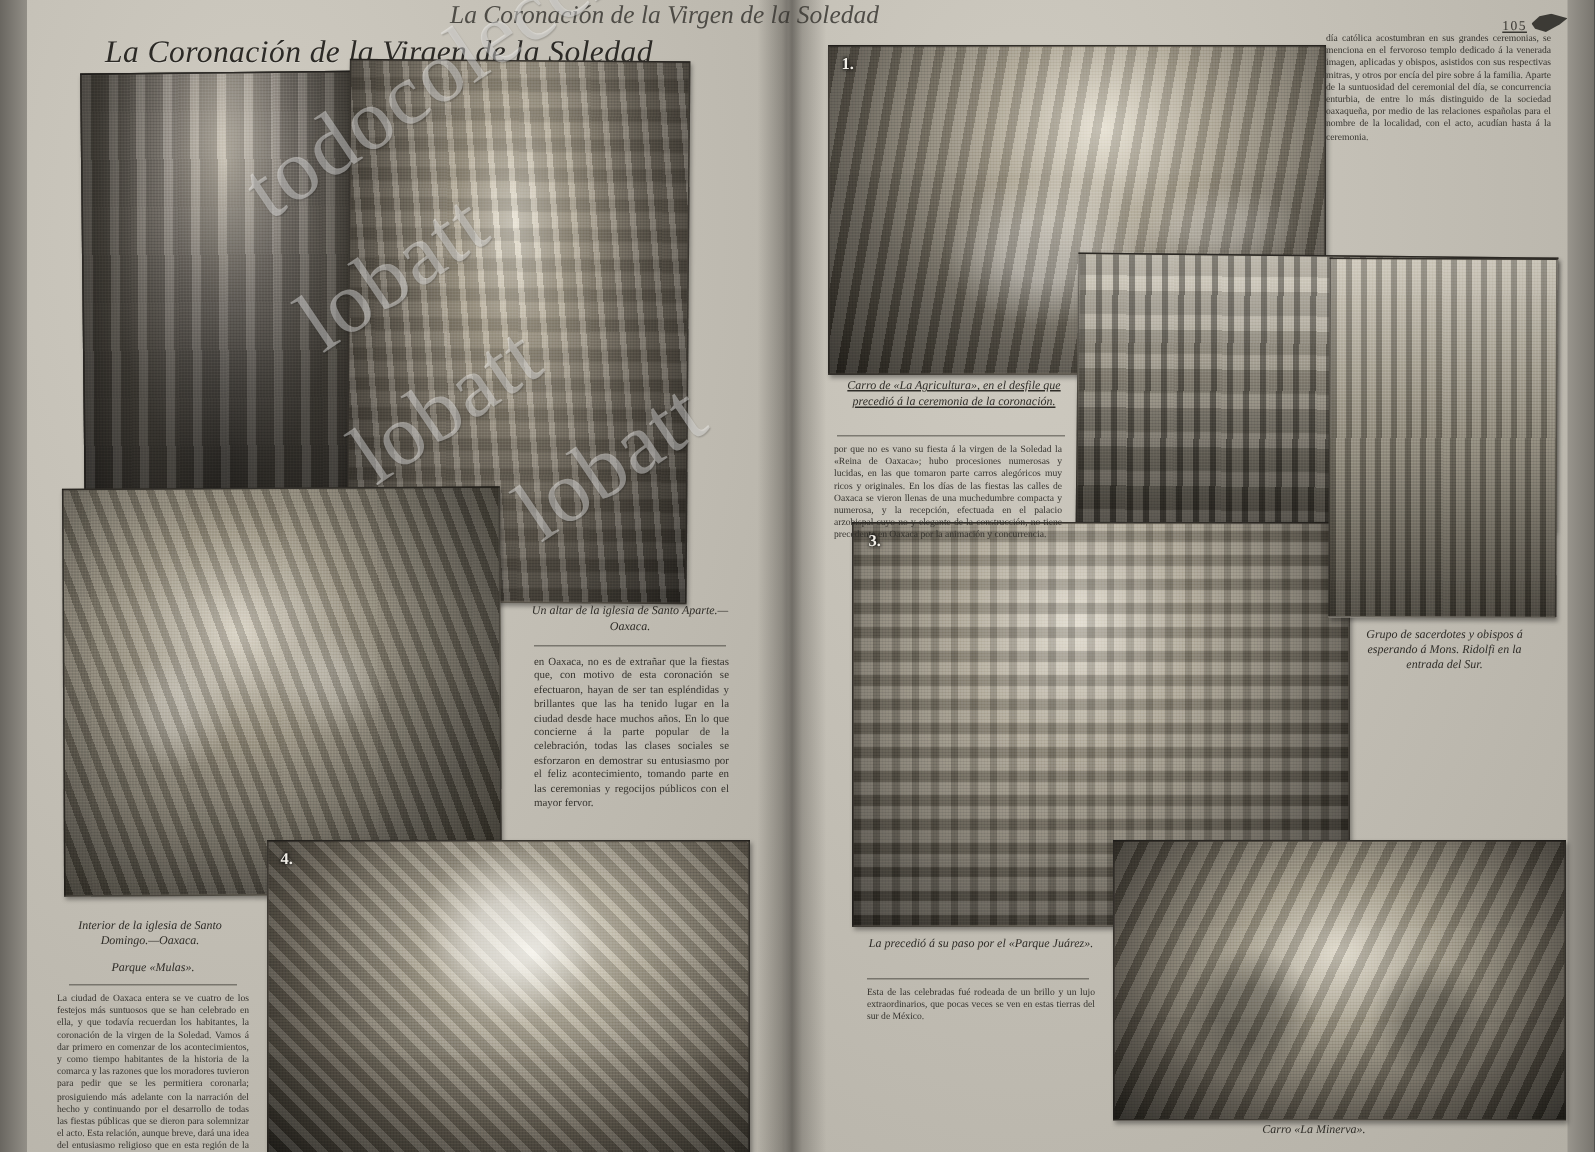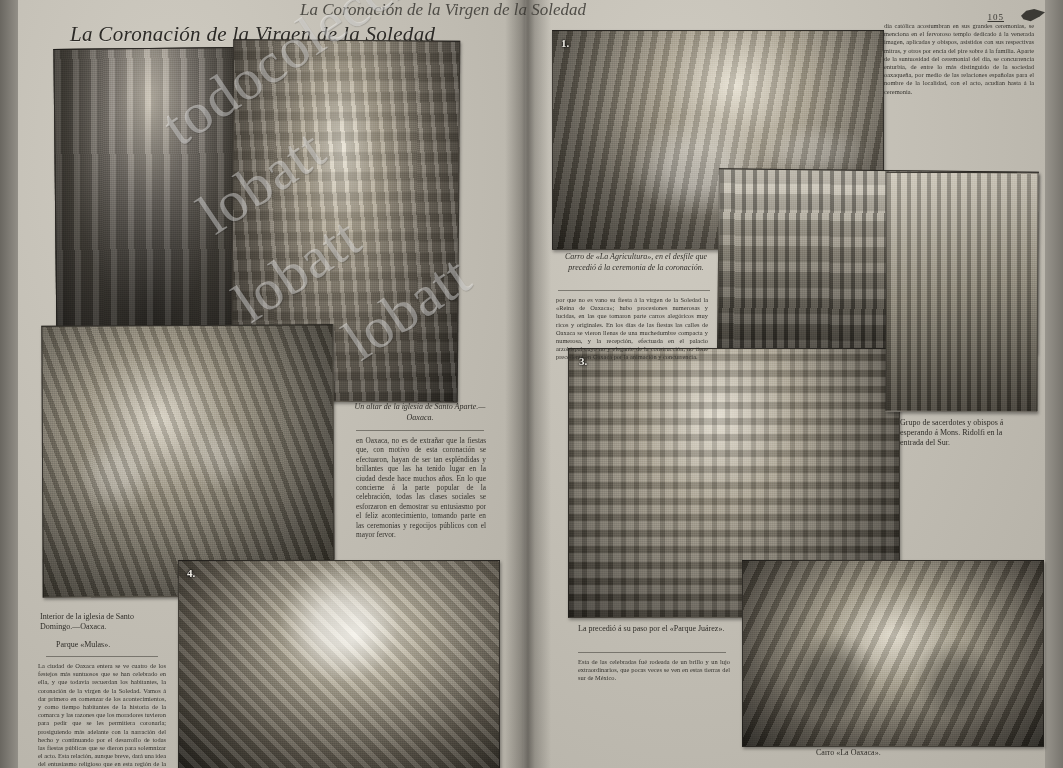--- a/index.html
+++ b/index.html
@@ -65,21 +65,21 @@
     left: 300px;
     top: 0px;
     font-size: 17px;
     font-style: italic;
     color: #3a3833;
     white-space: nowrap;
     opacity: 0.85;
   }
   .folio {
     position: absolute;
-    right: 59px;
+    right: 45px;
     top: 12px;
     font-size: 9px;
     color: #3a3833;
     letter-spacing: 1px;
     text-decoration: underline;
   }
   .masthead-mark {
     position: absolute;
     right: 18px;
     top: 8px;
@@ -235,24 +235,25 @@
     position: absolute;
     inset: 0;
     background:
       repeating-linear-gradient(90deg, rgba(0,0,0,0.35) 0 4px, rgba(255,255,255,0.12) 4px 10px);
     opacity: 0.7;
   }
 
   
   .caption {
     position: absolute;
+    font-style: italic;
     font-size: 8px;
     line-height: 10px;
     color: #2f2d28;
-    text-align: left;
+    text-align: center;
   }
   .body-text {
     position: absolute;
     font-size: 7.3px;
     line-height: 9.4px;
     color: #34322d;
     text-align: justify;
     hyphens: auto;
   }
   .body-text.tiny {
@@ -367,36 +368,36 @@
   </div>
 
   <div class="photo p-cart-bottom" style="left:742px; top:560px; width:300px; height:185px;">
     <div class="grain"></div>
   </div>
 
   <div class="photo p-group-small" style="left:886px; top:172px; width:150px; height:238px; transform: rotate(0.2deg);">
     <div class="grain"></div>
   </div>
 
-  <div class="boxed-cap" style="left:556px; top:252px; width:160px;">
+  <div class="boxed-cap" style="left:556px; top:252px; width:160px;text-decoration:underline;">
     <span>Carro de «La Agricultura», en el desfile que precedió á la ceremonia de la coronación.</span>
   </div>
   <div class="rule" style="left:558px; top:290px; width:152px;"></div>
 
   <div class="caption" style="left:900px; top:418px; width:126px;">
     <span>Grupo de sacerdotes y obispos á esperando á Mons. Ridolfi en la entrada del Sur.</span>
   </div>
 
   <div class="caption" style="left:578px; top:624px; width:152px;">
     <span>La precedió á su paso por el «Parque Juárez».</span>
   </div>
   <div class="rule" style="left:578px; top:652px; width:148px;"></div>
 
   <div class="caption" style="left:816px; top:748px; width:120px;">
-    <span>Carro «La Oaxaca».</span>
+    <span>Carro «La Minerva».</span>
   </div>
 
   <div class="body-text tiny" style="left:884px; top:22px; width:150px; height:150px;">día católica acostumbran en sus grandes ceremonias, se menciona en el fervoroso templo dedicado á la venerada imagen, aplicadas y obispos, asistidos con sus respectivas mitras, y otros por encía del pire sobre á la familia.
 Aparte de la suntuosidad del ceremonial del día, se concurrencia enturbia, de entre lo más distinguido de la sociedad oaxaqueña, por medio de las relaciones españolas para el nombre de la localidad, con el acto, acudían hasta á la ceremonia.</div>
 
   <div class="body-text tiny" style="left:556px; top:296px; width:152px; height:44px;">por que no es vano su fiesta á la virgen de la Soledad la «Reina de Oaxaca»; hubo procesiones numerosas y lucidas, en las que tomaron parte carros alegóricos muy ricos y originales. En los días de las fiestas las calles de Oaxaca se vieron llenas de una muchedumbre compacta y numerosa, y la recepción, efectuada en el palacio arzobispal cuyo no y elegante de la construcción, no tiene precedente en Oaxaca por la animación y concurrencia.</div>
 
   <div class="body-text tiny" style="left:578px; top:658px; width:152px; height:100px;">Esta de las celebradas fué rodeada de un brillo y un lujo extraordinarios, que pocas veces se ven en estas tierras del sur de México.</div>
 
   <div class="gutter"></div>

